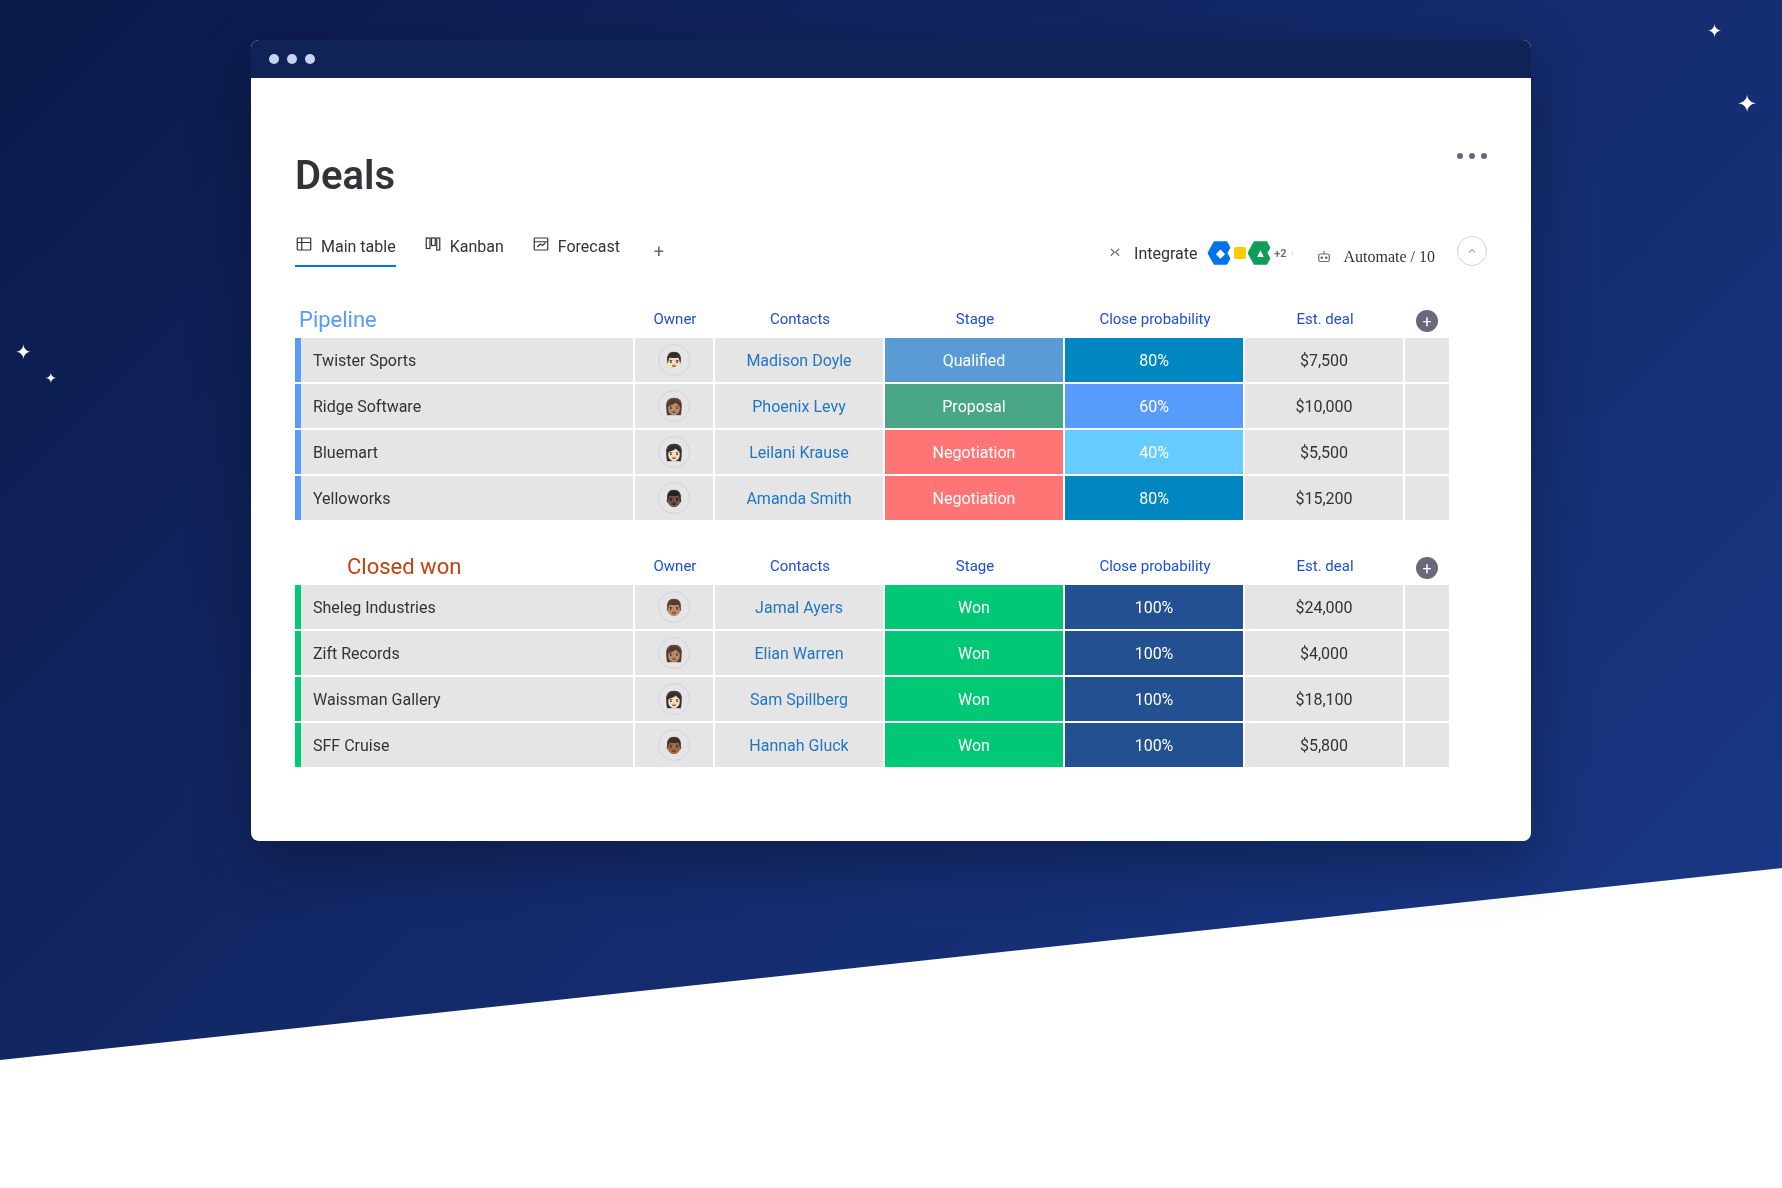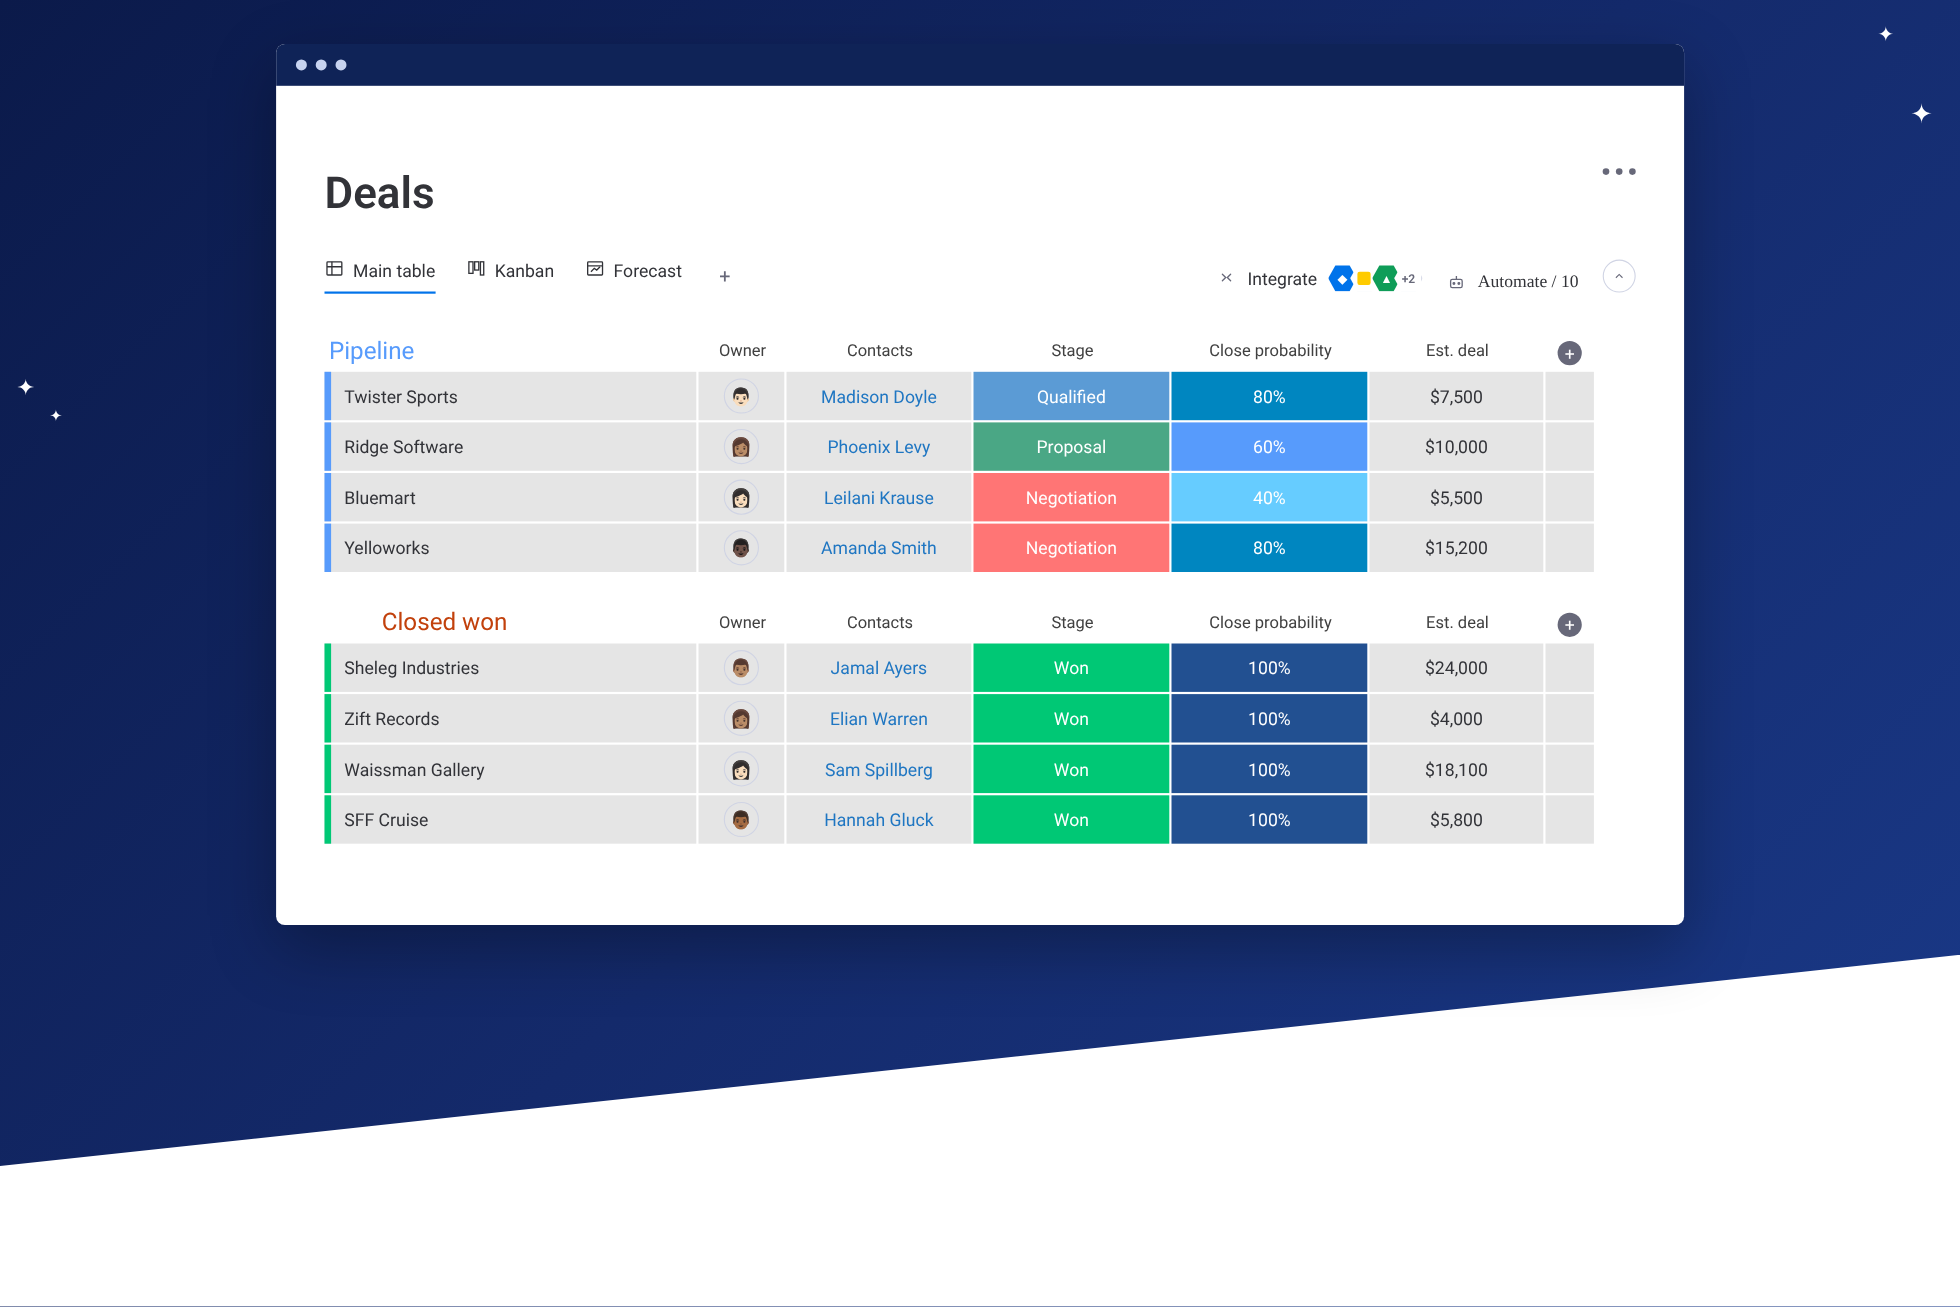--- a/index.html
+++ b/index.html
@@ -117,21 +117,21 @@
 .group-header {
   display: grid;
   grid-template-columns: 340px 80px 170px 180px 180px 160px 44px;
   align-items: end;
   margin-bottom: 6px;
 }
 .group-title { font-size: 22px; font-weight: 400; padding-left: 4px; }
 .col-head {
   text-align: center;
   font-size: 15px;
-  color: #404040;
+  color: #1d4ed8;
   padding-bottom: 4px;
 }
 .add-col {
   width: 22px; height: 22px; border-radius: 50%;
   background: #676879; color: #fff;
   display: flex; align-items: center; justify-content: center;
   font-size: 16px; cursor: pointer; justify-self: center;
 }
 .row {
   display: grid;

